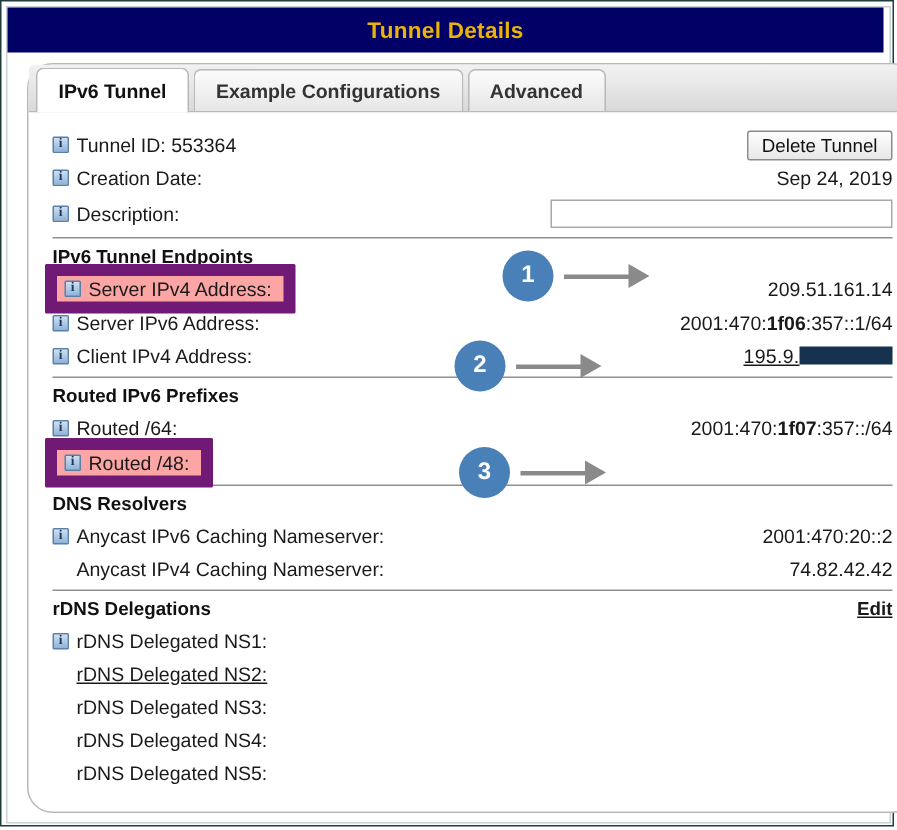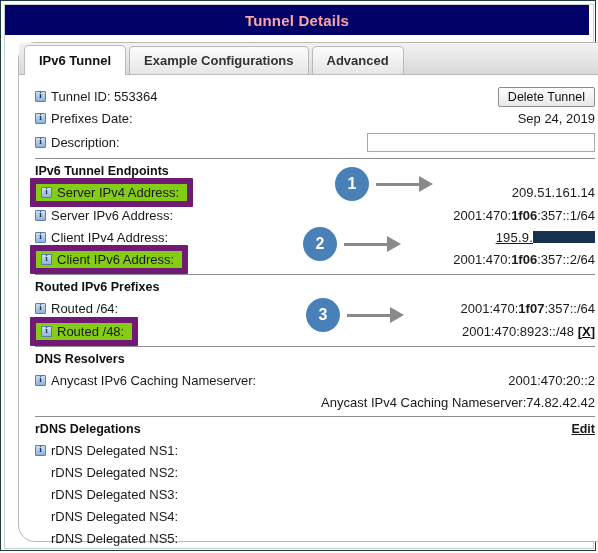--- a/index.html
+++ b/index.html
@@ -21,21 +21,21 @@
   .frame-inner{
     position:absolute;left:3px;top:3px;width:590px;height:545px;
     border:1px solid #c9d2d2;
     background:#ffffff;
     box-sizing:border-box;
   }
   
   .titlebar{
     position:absolute;left:4px;top:4px;width:584px;height:30px;
     background:#000066;
-    color:#fca5a5;
+    color:#eab308;
     font-weight:bold;
     font-size:15px;
     display:flex;align-items:center;justify-content:center;
     letter-spacing:.2px;
   }
   
   .panel{
     position:absolute;left:17px;top:41px;width:594px;height:500px;
     border:1px solid #b9b9b9;
     border-radius:17px;
@@ -119,25 +119,25 @@
     text-align:center;
     font-size:9px;
     font-weight:bold;
     line-height:13px;
     color:#1d3a5c;
     font-family:"Liberation Serif", serif;
   }
   .iicon.spacer{visibility:hidden;}
   
   .boxed{
-    border:6px solid #701a75;
+    border:8px solid #701a75;
     padding:1px 8px 1px 5px;
     margin-left:-5px;
     border-radius:1px;
-    background:#84cc16;
+    background:#fca5a5;
     box-sizing:border-box;
   }
   
   .btn{
     font-family:"Liberation Sans", sans-serif;
     font-size:12.5px;
     color:#111111;
     background:linear-gradient(#fdfdfd,#e8e8e8);
     border:1px solid #8c8c8c;
     border-radius:2px;
@@ -244,21 +244,21 @@
         <span class="lbl">
           <span class="iicon"></span>
           <span>Tunnel ID: 553364</span>
         </span>
         <button class="btn">Delete Tunnel</button>
       </div>
 
       <div class="row">
         <span class="lbl">
           <span class="iicon"></span>
-          <span>Prefixes Date:</span>
+          <span>Creation Date:</span>
         </span>
         <span class="val">Sep 24, 2019</span>
       </div>
 
       <div class="row" style="height:26px;">
         <span class="lbl">
           <span class="iicon"></span>
           <span>Description:</span>
         </span>
         <input class="tinput" type="text" placeholder="" style="">
@@ -290,65 +290,57 @@
         <span class="lbl">
           <span class="iicon"></span>
           <span>Client IPv4 Address:</span>
         </span>
         <span class="val redacted-wrap">
           <span class="redacted-pre">195.9.</span>
             <span class="redacted-bar"></span>
         </span>
       </div>
 
-      <div class="row" style="height:23px;">
-        <span class="lbl boxed">
-          <span class="iicon"></span>
-          <span>Client IPv6 Address:</span>
-        </span>
-        <span class="val"><span>2001:470:</span><span class="bold">1f06</span><span>:357::2/64</span></span>
-      </div>
 
       <hr class="hr">
 
       <div class="sect">
         <span>Routed IPv6 Prefixes</span>
       </div>
 
       <div class="row" style="height:22px;">
         <span class="lbl">
           <span class="iicon"></span>
           <span>Routed /64:</span>
         </span>
         <span class="val"><span>2001:470:</span><span class="bold">1f07</span><span>:357::/64</span></span>
       </div>
 
       <div class="row" style="height:24px;">
         <span class="lbl boxed">
           <span class="iicon"></span>
           <span>Routed /48:</span>
         </span>
-        <span class="val"><span>2001:470:8923::/48</span>&nbsp;<span class="xlink"><span>[</span><u>X</u><span>]</span></span></span>
       </div>
 
       <hr class="hr">
 
       <div class="sect">
         <span>DNS Resolvers</span>
       </div>
 
       <div class="row" style="height:22px;">
         <span class="lbl">
           <span class="iicon"></span>
           <span>Anycast IPv6 Caching Nameserver:</span>
         </span>
         <span class="val">2001:470:20::2</span>
       </div>
 
-      <div class="row" style="height:22px;justify-content:flex-end;">
+      <div class="row" style="height:22px;">
         <span class="lbl">
           <span class="iicon spacer"></span>
           <span>Anycast IPv4 Caching Nameserver:</span>
         </span>
         <span class="val">74.82.42.42</span>
       </div>
 
       <hr class="hr">
 
       <div class="sect">
@@ -356,21 +348,21 @@
         <span class="editlink">Edit</span>
       </div>
 
       <div class="row" style="height:22px;">
         <span class="lbl">
           <span class="iicon"></span>
           <span>rDNS Delegated NS1:</span>
         </span>
         <span class="val"></span>
       </div>
-      <div class="row" style="height:22px;">
+      <div class="row" style="height:22px;text-decoration:underline;">
         <span class="lbl">
           <span class="iicon spacer"></span>
           <span>rDNS Delegated NS2:</span>
         </span>
         <span class="val"></span>
       </div>
       <div class="row" style="height:22px;">
         <span class="lbl">
           <span class="iicon spacer"></span>
           <span>rDNS Delegated NS3:</span>

